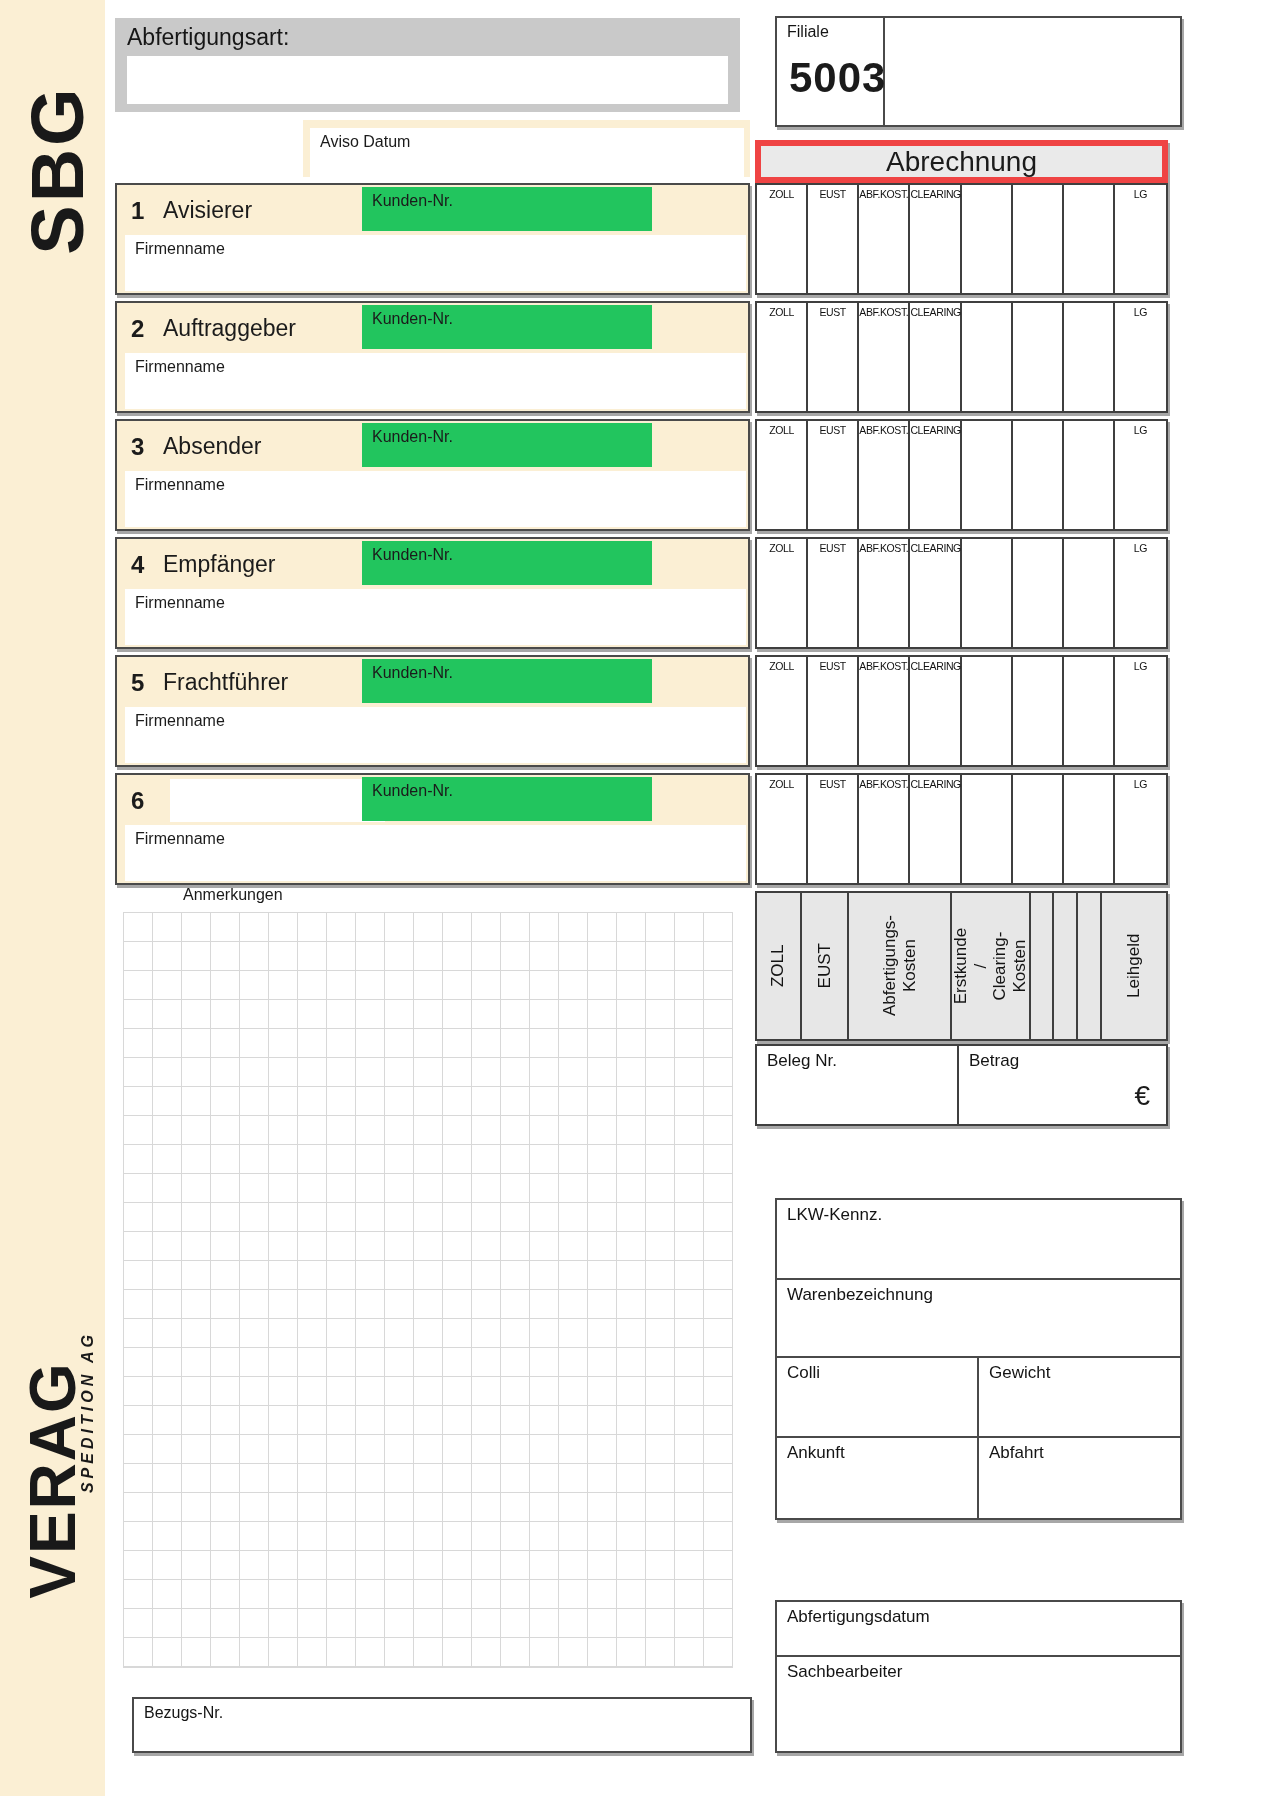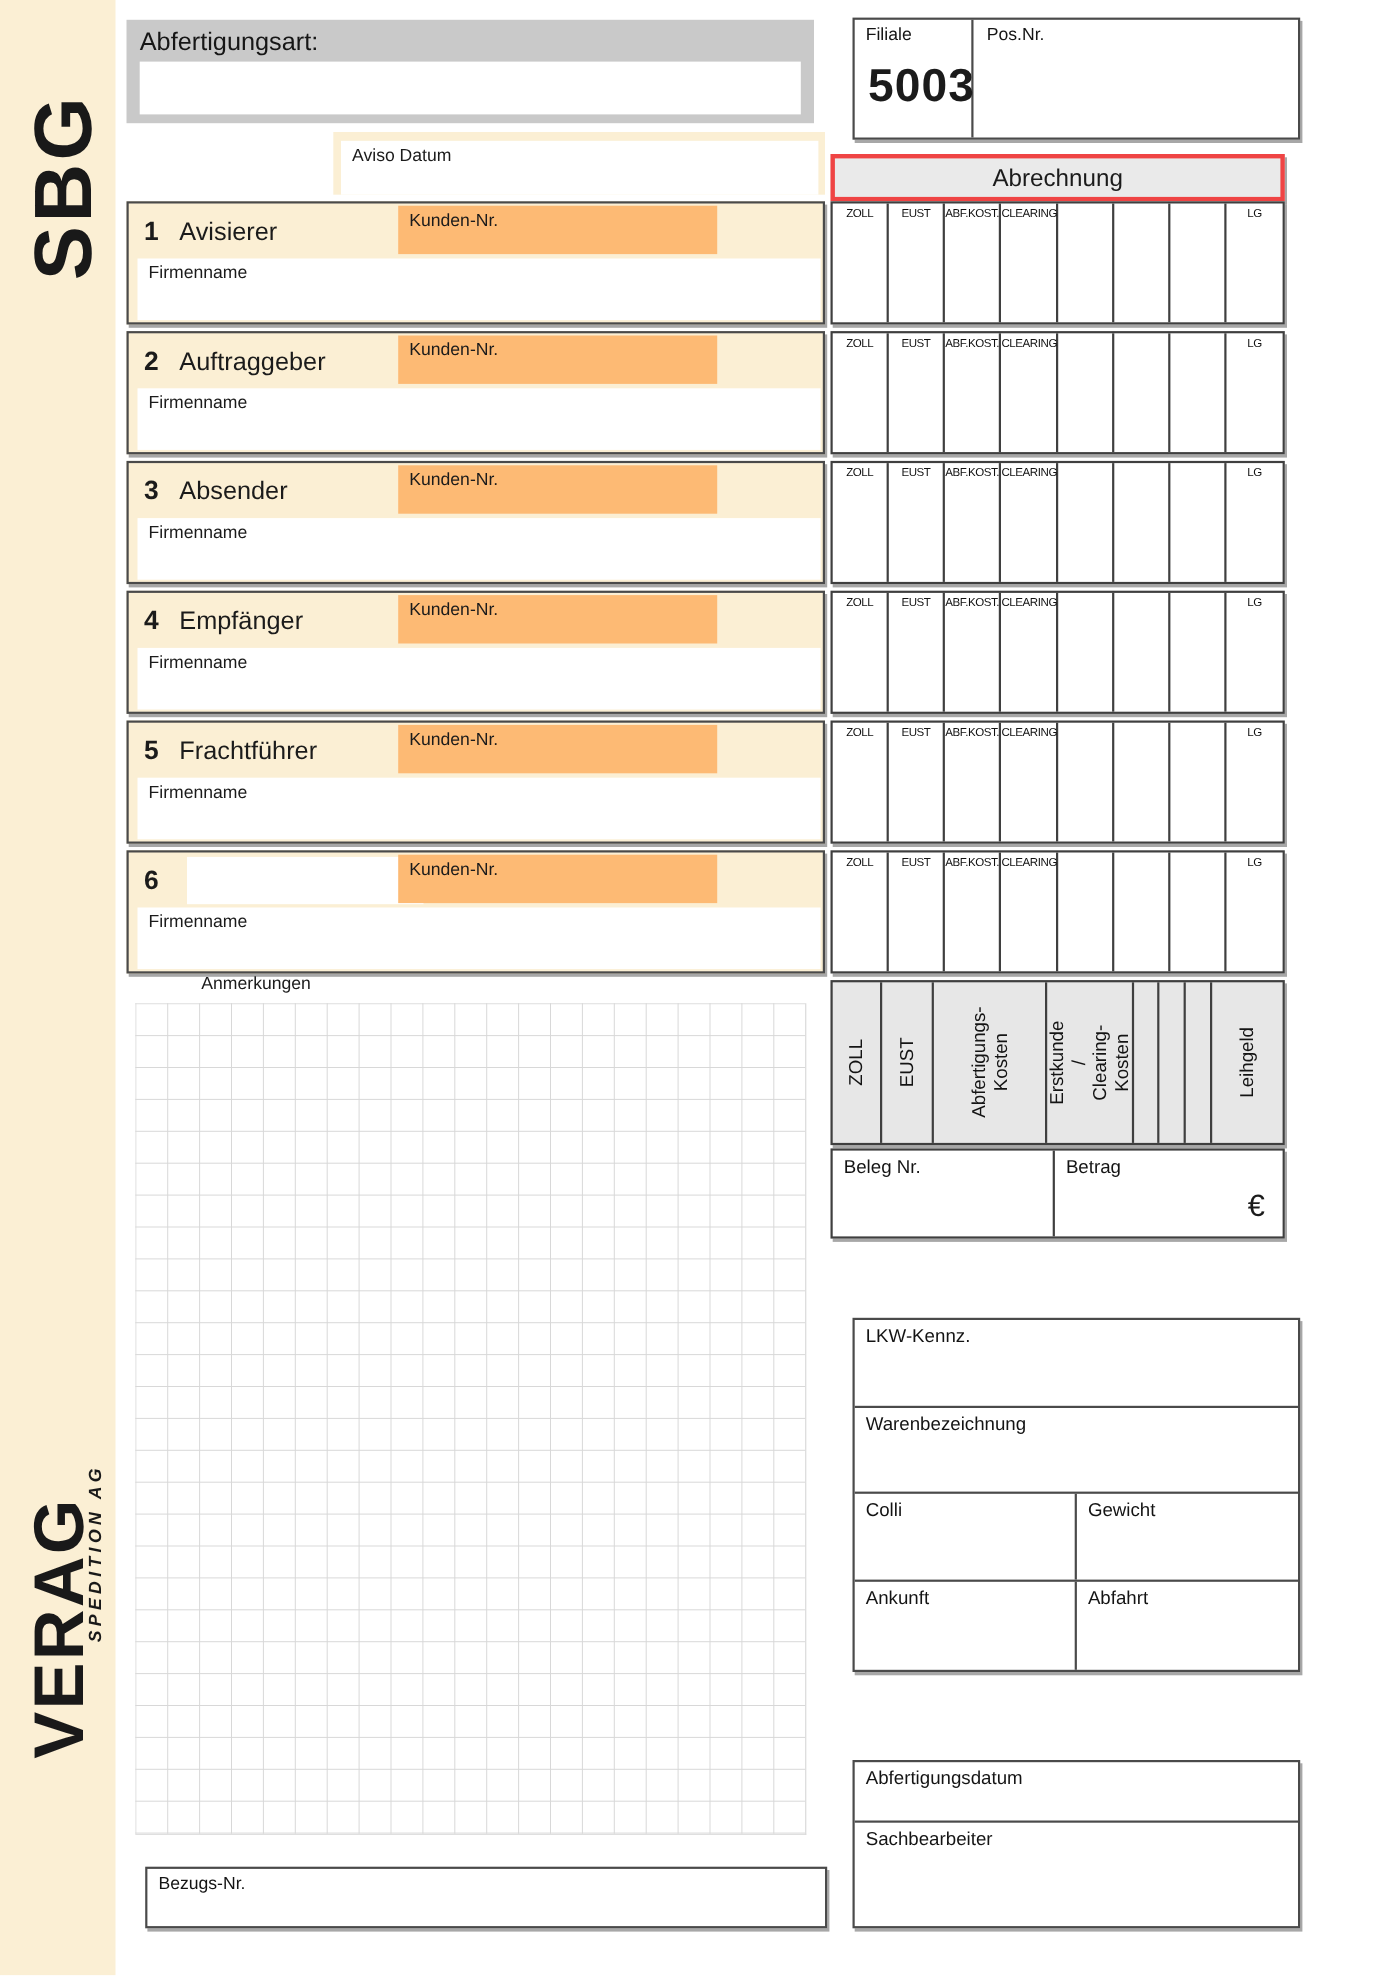--- a/index.html
+++ b/index.html
@@ -36,27 +36,27 @@
   
   .aviso { background:#FBEFD4; }
   .aviso .inner { position:absolute; left:7px; right:6px; top:8px; bottom:0; background:#fff; }
   
   .left-col { position:absolute; left:115px; top:183px; width:635px; }
   .block { position:relative; height:112px; margin-bottom:6px; background:#FBEFD4;
            border:2px solid #4a4a4a; box-shadow:2px 3px 0 rgba(60,60,60,0.45); box-sizing:border-box; }
   .block .num { position:absolute; left:14px; top:12px; font-size:24px; font-weight:bold; }
   .block .role { position:absolute; left:46px; top:12px; font-size:23px; }
   .block .role-box { position:absolute; left:53px; top:4px; width:215px; height:43px; background:#fff; }
-  .block .kunden { position:absolute; left:245px; top:2px; width:290px; height:44px; background:#fdba74; }
+  .block .kunden { position:absolute; left:245px; top:2px; width:290px; height:44px; background:#22c55e; }
   .block .firmen { position:absolute; left:8px; top:50px; width:621px; height:56px; background:#fff; }
   .pad-lab { position:absolute; left:10px; top:5px; font-size:16px; }
   
   .ab-wrap { position:absolute; left:755px; top:140px; width:413px; }
-  .ab-head { height:43px; background:#EAEAEA; border:4px solid #ef4444; box-shadow:2px 3px 0 rgba(60,60,60,0.45);
-             box-sizing:border-box; display:flex; align-items:center; justify-content:center; font-size:22px; }
+  .ab-head { height:43px; background:#EAEAEA; border:6px solid #ef4444; box-shadow:2px 3px 0 rgba(60,60,60,0.45);
+             box-sizing:border-box; display:flex; align-items:center; justify-content:center; font-size:28px; }
   .ab-row { height:112px; margin-bottom:6px; display:grid; grid-template-columns:repeat(8,1fr);
             border:2px solid #3f3f3f; box-shadow:2px 3px 0 rgba(60,60,60,0.45); box-sizing:border-box; background:#fff; }
   .ab-cell { border-right:2px solid #3f3f3f; position:relative; }
   .ab-cell:last-child { border-right:none; }
   .ab-cell-label { position:absolute; top:3px; left:0; right:0; text-align:center; font-size:10.5px; letter-spacing:-0.4px; color:#111; }
   .legend-row { height:150px; margin-top:3px; display:grid; grid-template-columns:repeat(8,1fr);
             border:2px solid #3f3f3f; box-shadow:2px 3px 0 rgba(60,60,60,0.45); box-sizing:border-box; background:#E7E7E7; }
   .lg-cell { border-right:2px solid #3f3f3f; display:flex; align-items:center; justify-content:center; overflow:visible; }
   .lg-cell:last-child { border-right:none; }
   .vlabel { transform:rotate(-90deg); white-space:pre-line; text-align:center; font-size:17px; line-height:1.15; color:#141414; }
@@ -90,23 +90,20 @@
   <div class="abs gray-panel" style="left:115px; top:18px; width:625px; height:94px;">
     <div class="cap">Abfertigungsart:</div>
     <div class="white-in inp"></div>
   </div>
 
   <div class="abs boxd" style="left:755px; top:16px; width:407px; height:111px;">
     <div class="filiale-cell">
       <span class="in-lab lbl">Filiale</span>
       <span class="filiale-num">5003</span>
     </div>
-    <div class="posnr-cell">
-      <span class="in-lab lbl">Pos.Nr.</span>
-    </div>
   </div>
 
   <div class="abs aviso" style="left:303px; top:120px; width:447px; height:57px;">
     <div class="inner">
       <span class="pad-lab">Aviso Datum</span>
     </div>
   </div>
 
   <div class="left-col">
 

